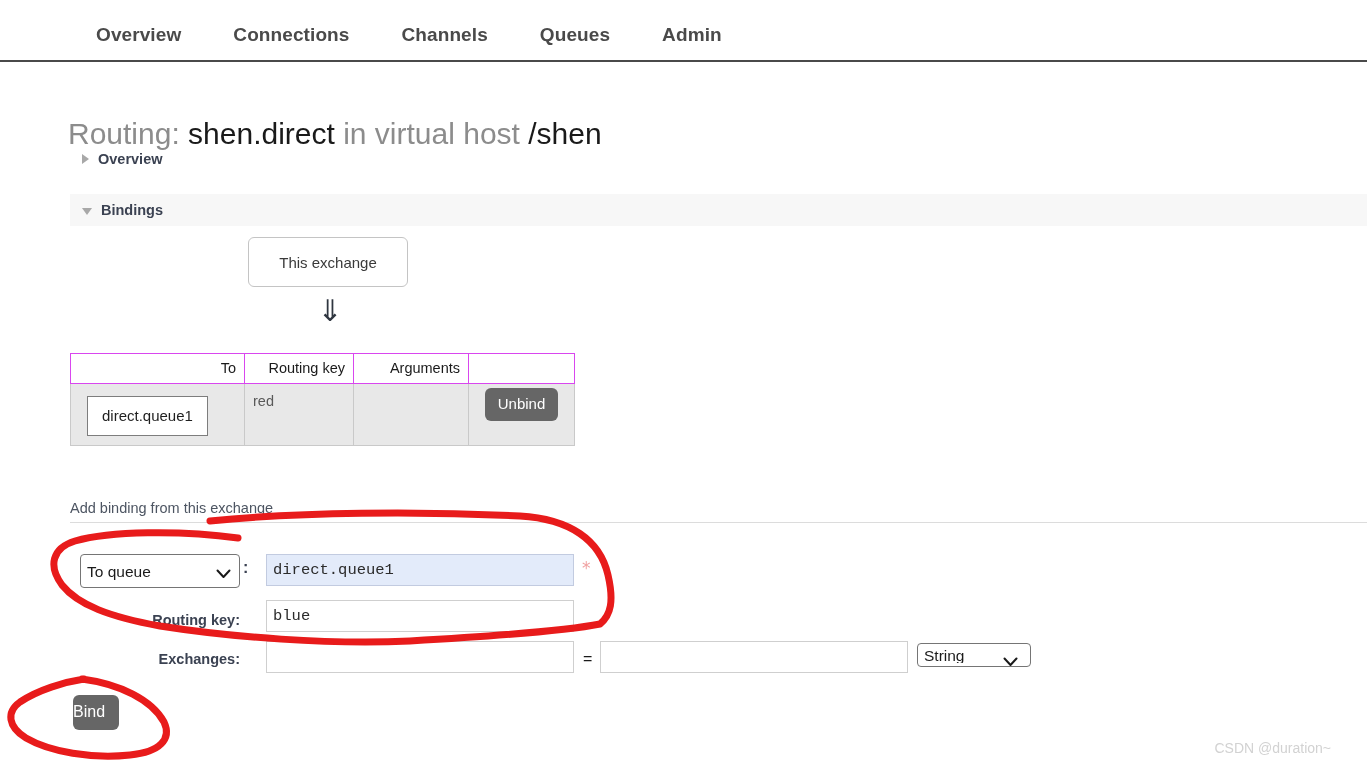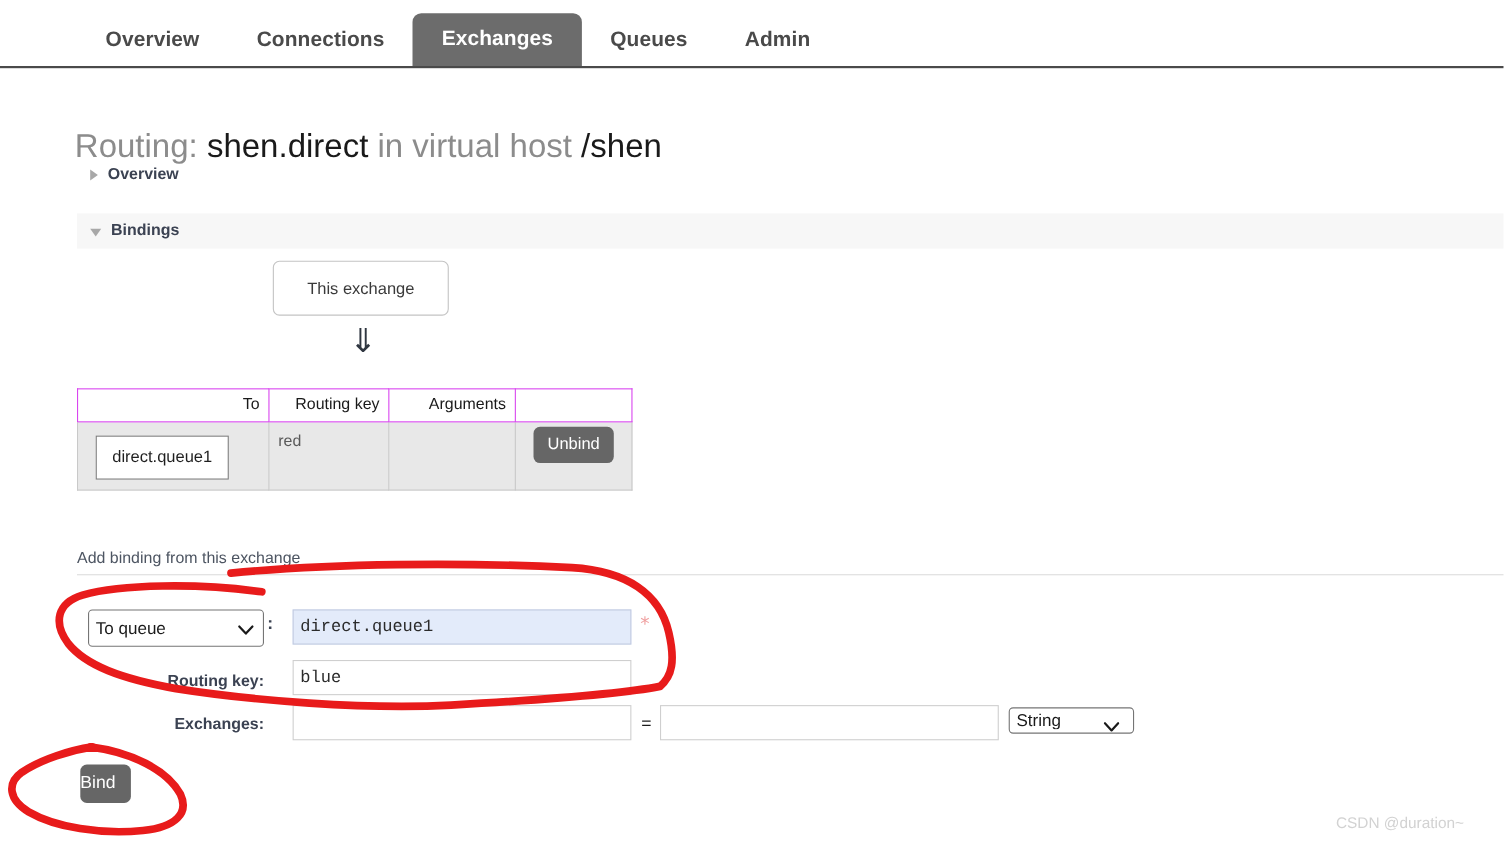--- a/index.html
+++ b/index.html
@@ -322,21 +322,21 @@
     font-family: "Liberation Sans", "DejaVu Sans", sans-serif;
   }
 </style>
 </head>
 <body>
 
 <div id="nav-bar">
   <div id="nav-tabs">
     <button class="nav-tab">Overview</button>
     <button class="nav-tab">Connections</button>
-    <button class="nav-tab active">Exchanges</button>
+    <button class="nav-tab">Channels</button>
     <button class="nav-tab">Queues</button>
     <button class="nav-tab">Admin</button>
   </div>
   <div id="nav-underline"></div>
 </div>
 
 <h1 id="page-title">
   <span class="t-gray">Routing:</span>
   <span class="t-dark">shen.direct</span>
   <span class="t-gray">in virtual host</span>

